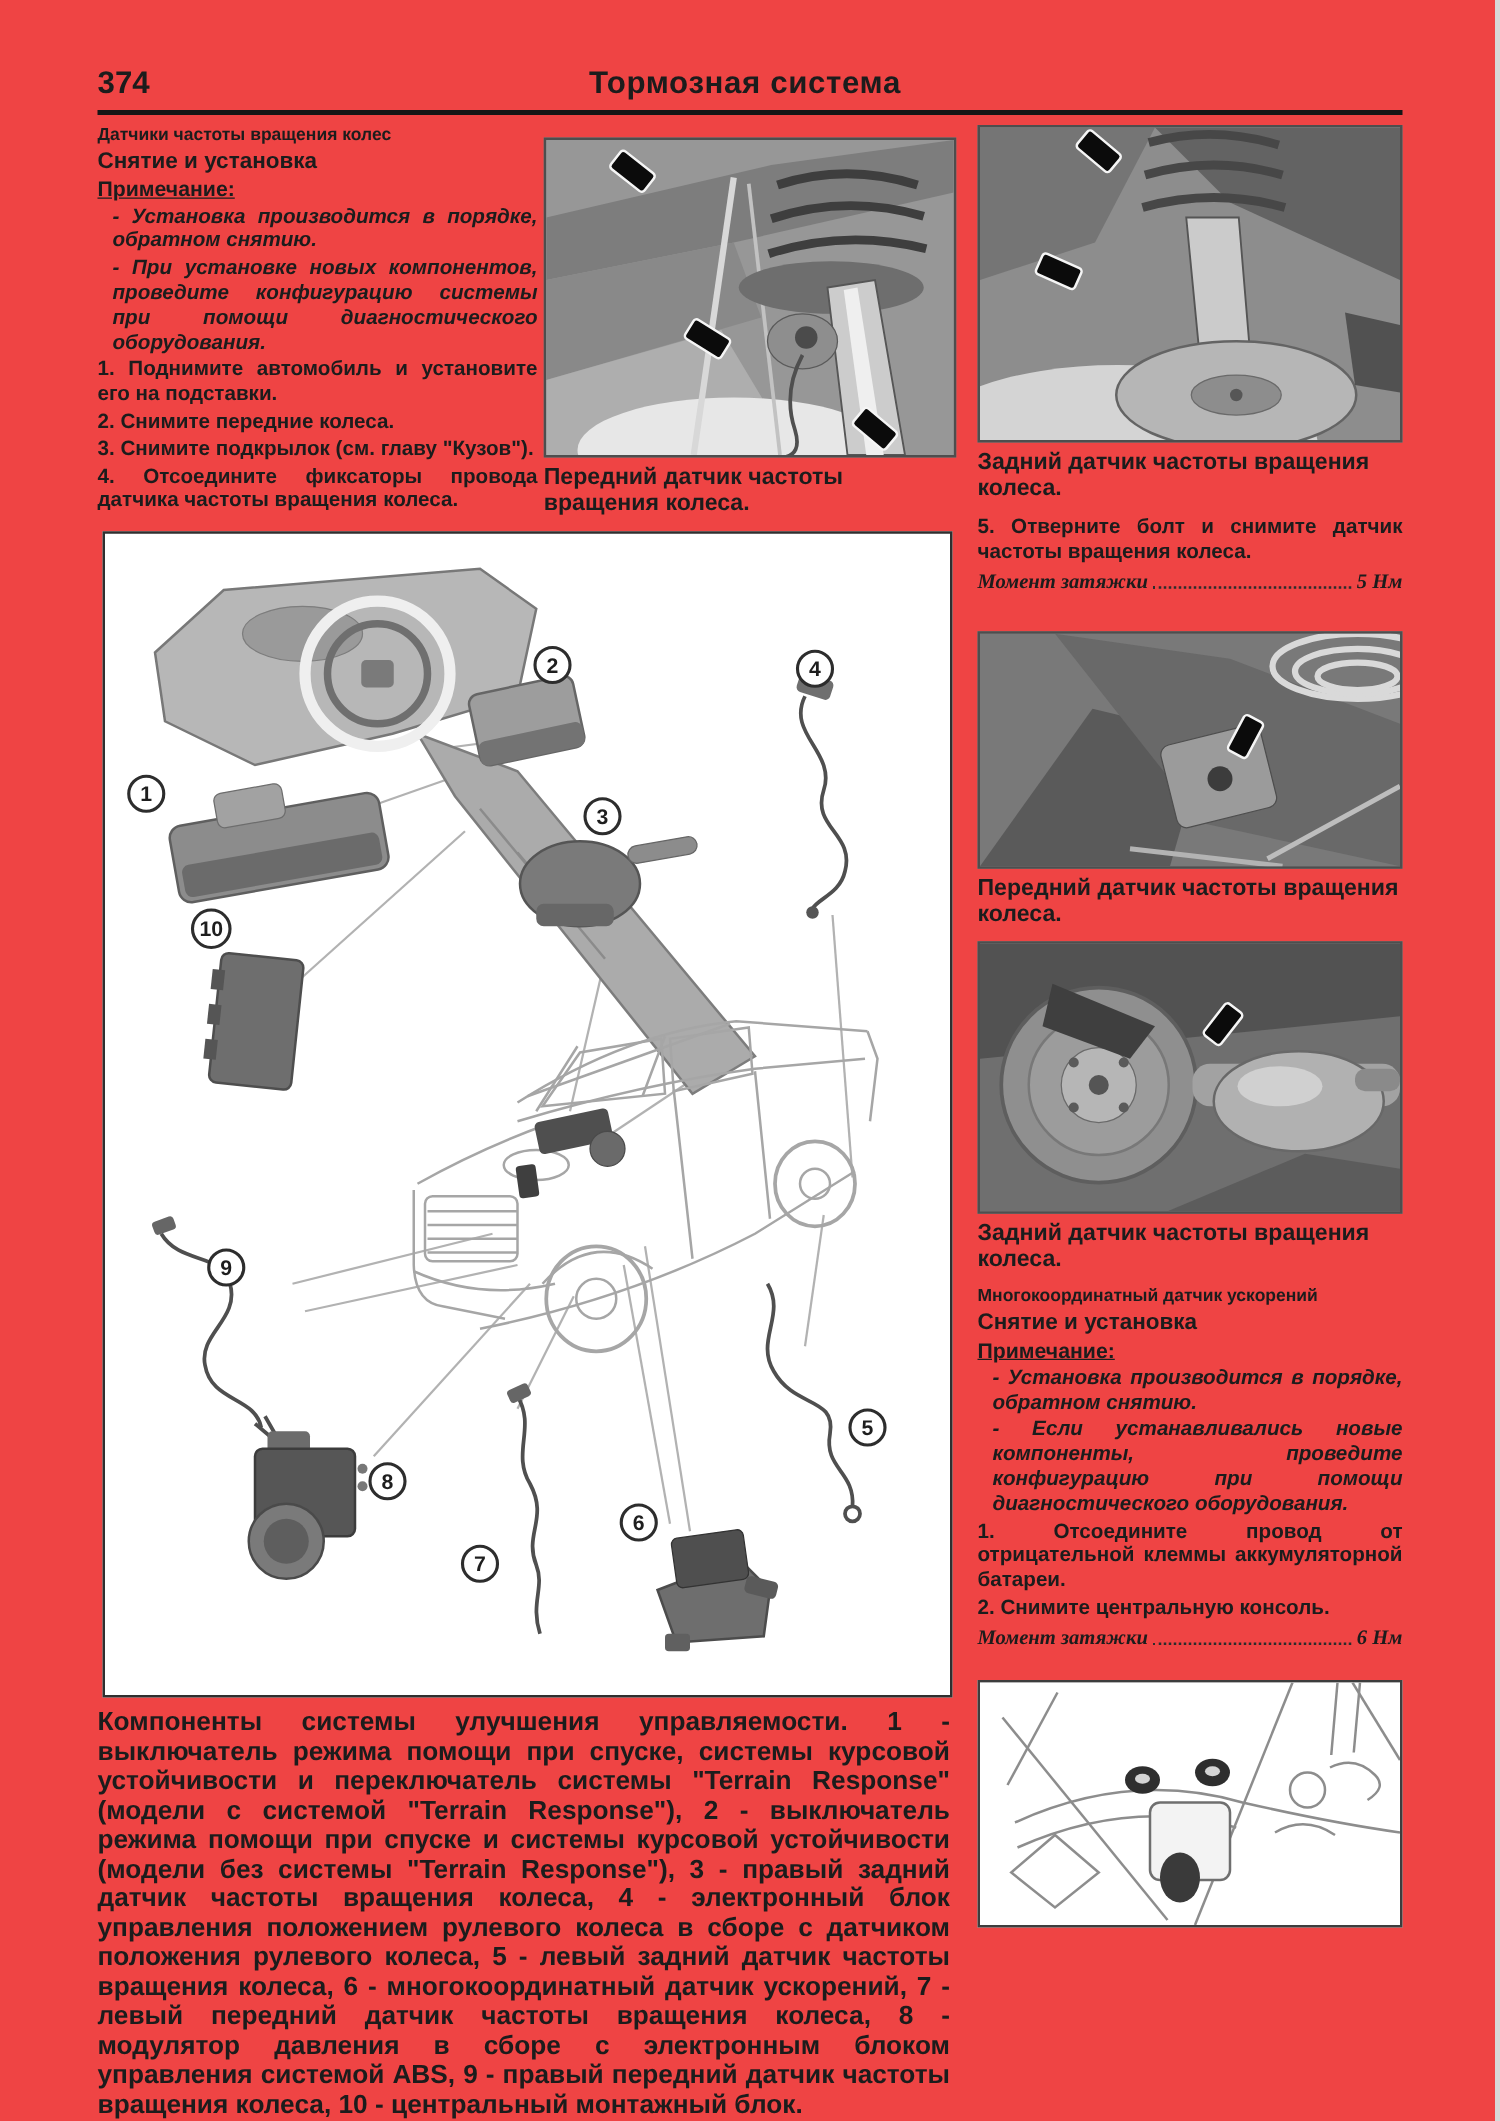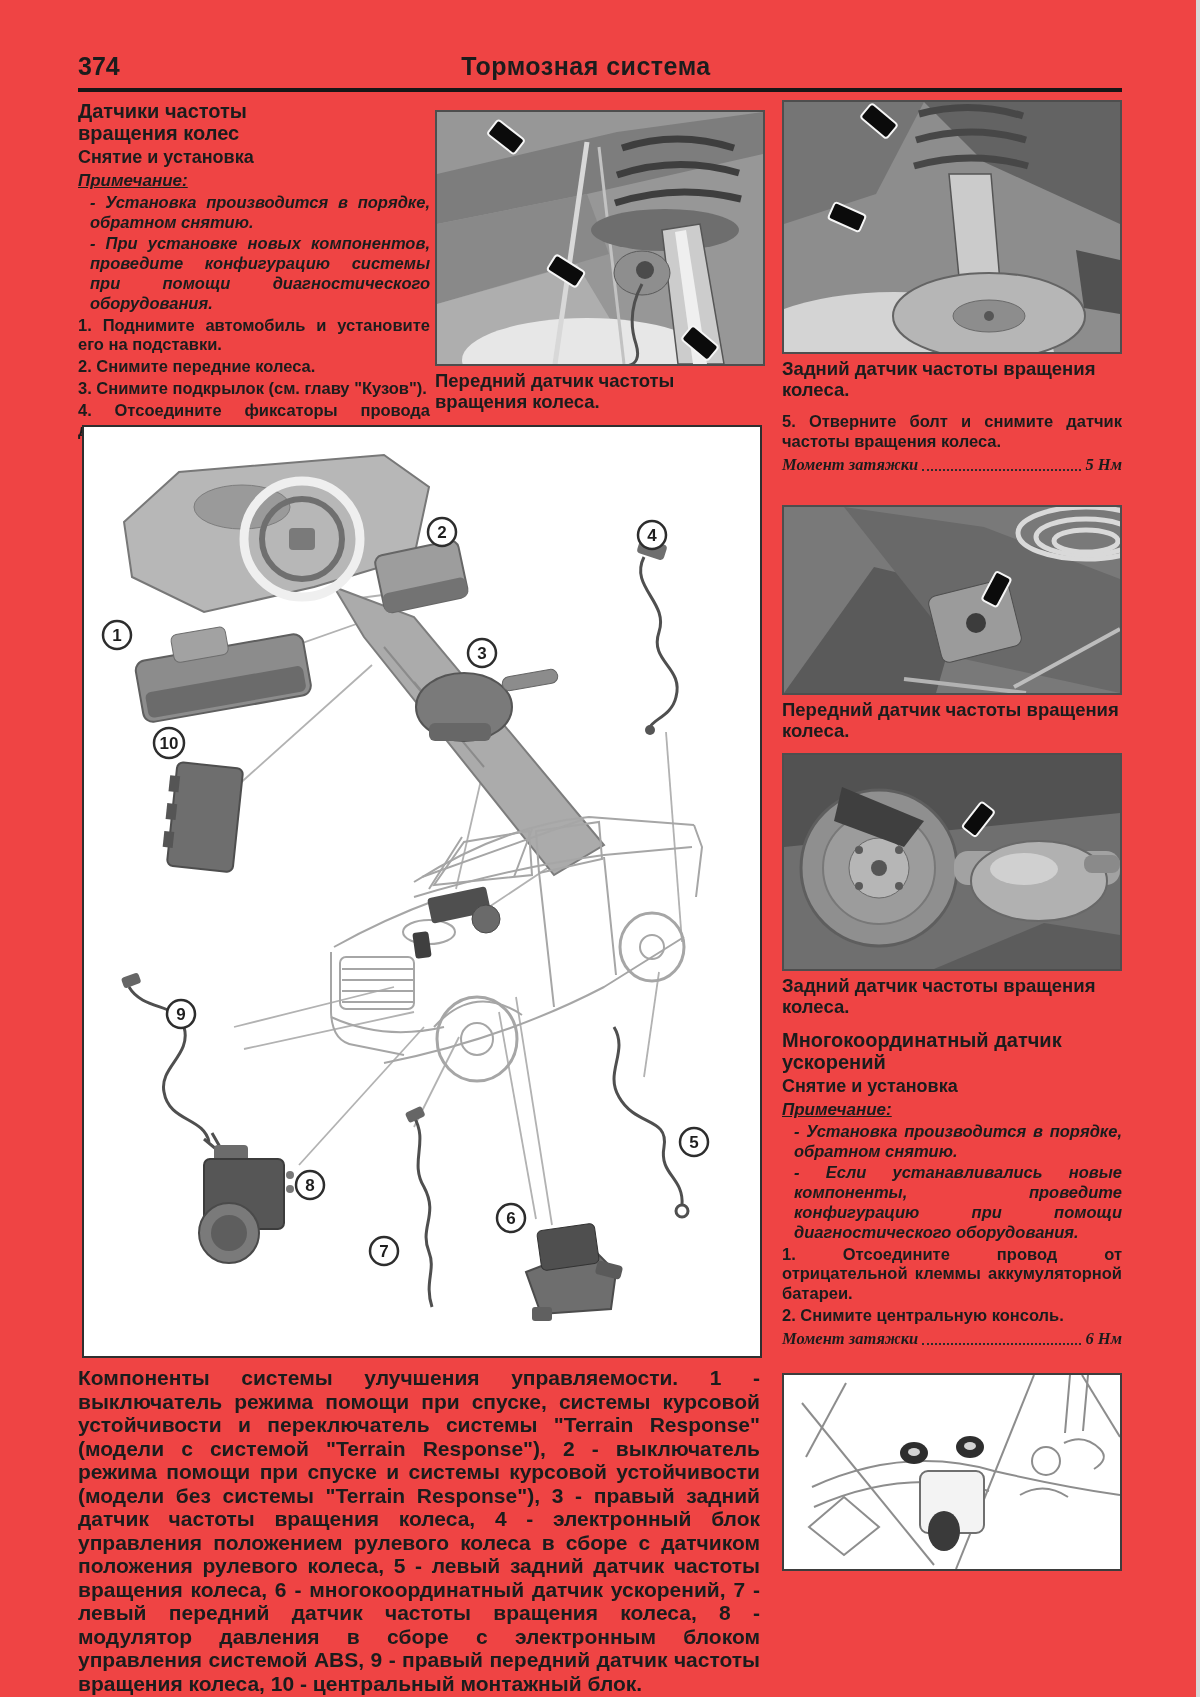--- a/index.html
+++ b/index.html
@@ -1,28 +1,28 @@
 <!DOCTYPE html>
 <html><head>
 <meta charset="utf-8">
 <style>
   html,body{margin:0;padding:0;background:#d8d8d8;}
   .page{position:relative;width:1196px;height:1697px;background:#ef4444;
         font-family:"Liberation Sans",sans-serif;color:#1c1c1c;overflow:hidden;}
 
   
   .page-number{position:absolute;left:78px;top:52px;font-size:25px;font-weight:bold;}
-  .page-title{position:absolute;left:64px;top:52px;width:1044px;text-align:center;
+  .page-title{position:absolute;left:74px;top:52px;width:1044px;text-align:center;
               font-size:25px;font-weight:bold;letter-spacing:.5px;}
   .header-rule{position:absolute;left:78px;top:88px;width:1044px;height:4px;background:#161616;}
 
   
-  .section-heading{font-size:20px;line-height:1.12;font-weight:bold;margin:0 0 2px 0;}
+  .section-heading{font-size:14px;line-height:1.12;font-weight:bold;margin:0 0 2px 0;}
   .subheading{font-size:18px;font-weight:bold;margin:1px 0 3px 0;}
-  .note-label{font-size:17px;font-weight:bold;font-style:italic;text-decoration:underline;margin:1px 0;}
+  .note-label{font-size:17px;font-weight:bold;text-decoration:underline;margin:1px 0;}
   .note-item{font-size:16.5px;font-style:italic;font-weight:600;line-height:1.2;
              text-align:justify;padding-left:12px;margin:2px 0;}
   .step{font-size:16.5px;font-weight:bold;line-height:1.2;text-align:justify;margin:2px 0;}
   .torque-row{display:flex;align-items:flex-end;font-size:16.5px;font-style:italic;
               font-weight:bold;margin:3px 0 0 0;font-family:Liberation Serif, serif;}
   .torque-dots{flex:1;border-bottom:2px dotted #2c2c2c;margin:0 4px 4px 4px;}
 
   
   .col-left{position:absolute;left:78px;top:100px;width:352px;}
   .col-left .section-heading{max-width:235px;}

